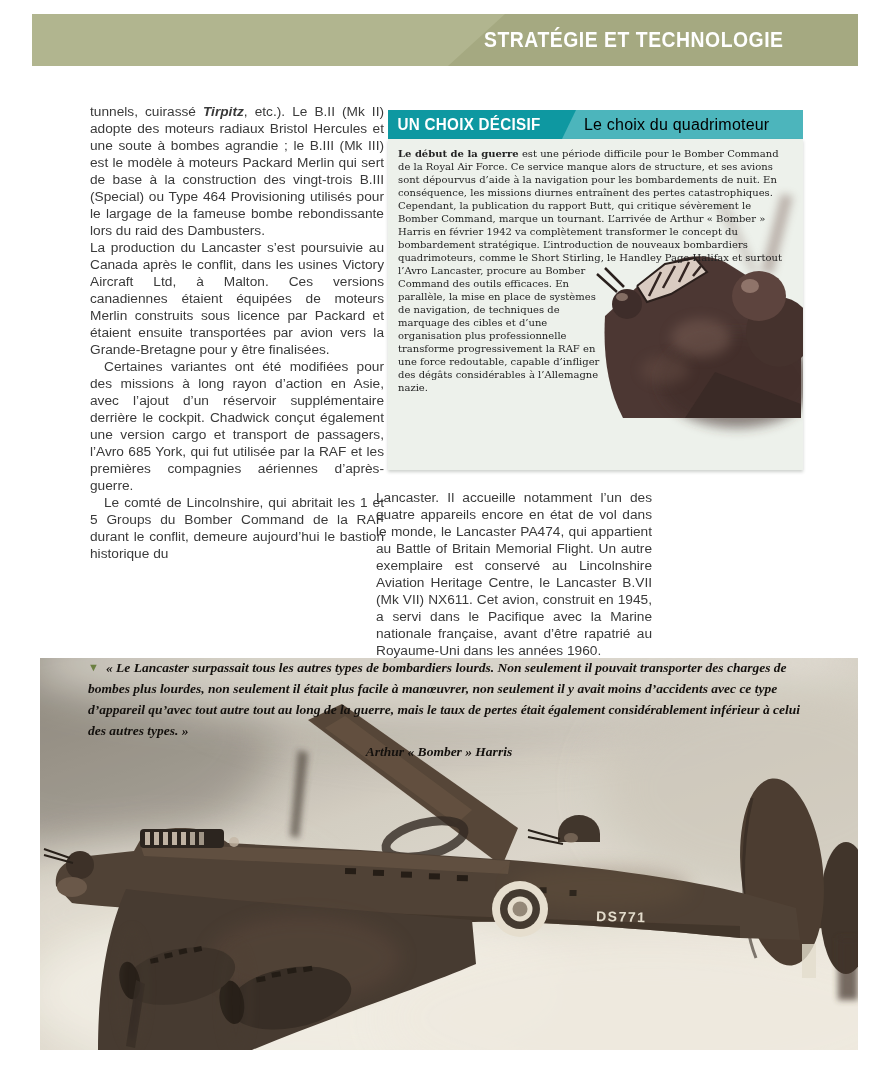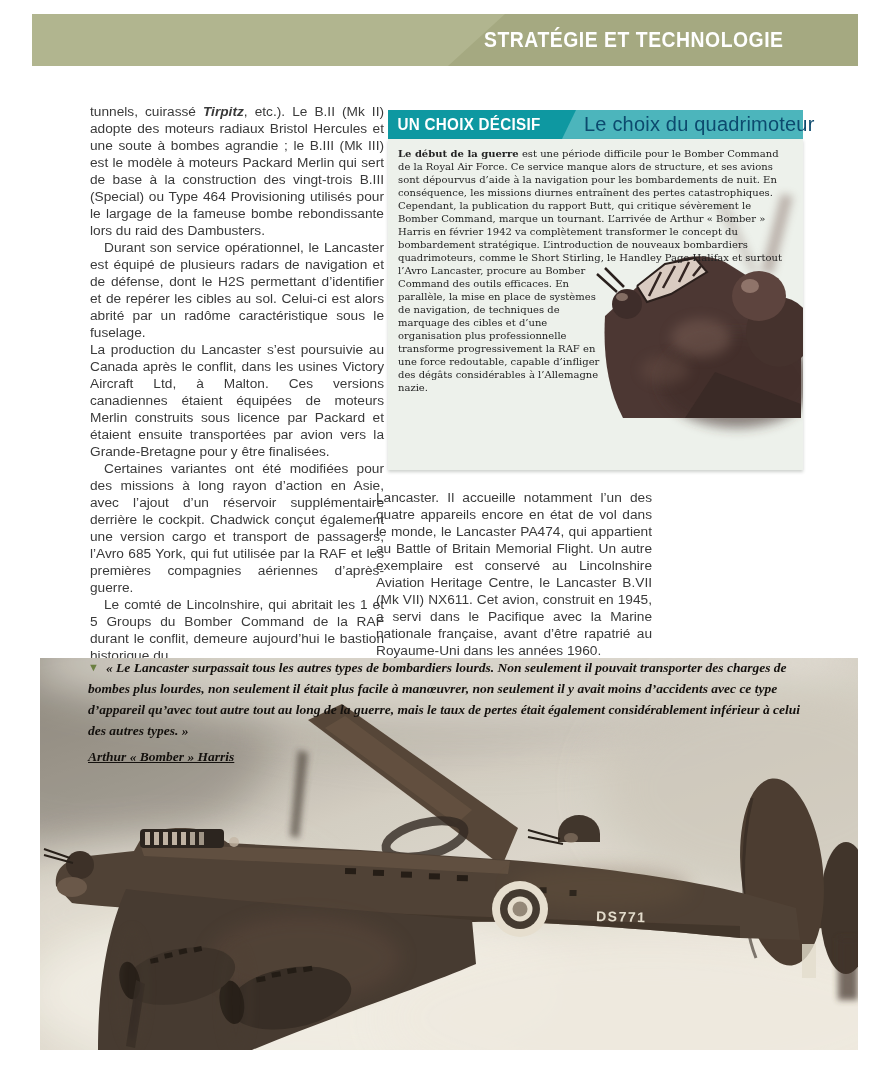--- a/index.html
+++ b/index.html
@@ -31,53 +31,52 @@
     font-size:19.5px; line-height:22px; margin:8px 0 6px; text-align:left; letter-spacing:-.2px;}
 
   
   .sidebar-box{position:absolute; left:388px; top:110px; width:415px; height:360px;text-decoration:underline;}
   .sb-header{position:absolute; top:0; left:0; right:0; height:29px; background:var(--teal-light);}
   .sb-kicker-bg{position:absolute; left:0; top:0; bottom:0; width:188px; background:var(--teal-dark);
     clip-path:polygon(0 0,100% 0,calc(100% - 14px) 100%,0 100%); display:flex; align-items:center;}
   .sb-kicker{color:#fff; font-weight:bold; font-size:16px; letter-spacing:.3px; padding-left:10px;
     transform:scaleX(.95); transform-origin:left center; white-space:nowrap;}
   .sb-subtitle{position:absolute; left:196px; top:0; height:29px; display:flex; align-items:center;
-    color:#0c4a6e; font-size:20px; letter-spacing:.2px; white-space:nowrap; font-stretch:condensed;}
+    color:#000000; font-size:16px; letter-spacing:.2px; white-space:nowrap; font-stretch:condensed;}
   .sb-body{position:absolute; top:29px; left:0; right:0; bottom:0; background:var(--sidebar-bg);
     padding:8px 10px 6px 10px; overflow:hidden; font-family:"DejaVu Serif",serif;
     color:var(--serif-text); font-size:10px; line-height:13px; box-shadow:0 2px 3px rgba(60,70,60,.25);}
   .sb-body strong{font-weight:bold;}
   .sb-photo{float:right; width:192px; height:196px; margin:-42px -8px 0 8px;}
   .sb-photo svg{overflow:visible; display:block;}
 
   
   .quote{position:absolute; left:88px; top:657px; width:724px; color:#14110e;
     font-family:"Liberation Serif",serif; font-style:italic; font-weight:bold;
     font-size:13.5px; line-height:21px;}
   .quote-marker{font-style:normal; color:#6b7f41; font-size:11px; margin-right:7px; vertical-align:1px;}
-  .quote-attrib{display:block; text-align:left; margin-top:5px; width:702px;text-decoration:underline;}
+  .quote-attrib{display:block; text-align:center; width:702px;}
 
   
   .main-photo{position:absolute; left:40px; top:658px; width:818px; height:392px;}
   .main-photo svg{display:block;}
 </style>
 </head>
 <body>
 
 <div class="page">
 
   <header class="banner">
     <div class="banner-dark">
       <span class="banner-title">STRATÉGIE ET TECHNOLOGIE</span>
     </div>
   </header>
 
   <section class="col col-left">
     <p><span>tunnels, cuirassé </span><span class="ital">Tirpitz</span><span>, etc.). Le B.II (Mk II) adopte des moteurs radiaux Bristol Hercules et une soute à bombes agrandie ; le B.III (Mk III) est le modèle à moteurs Packard Merlin qui sert de base à la construction des vingt-trois B.III (Special) ou Type 464 Provisioning utilisés pour le largage de la fameuse bombe rebondissante lors du raid des Dambusters.</span></p>
-    <p class="ind">Durant son service opérationnel, le Lancaster est équipé de plusieurs radars de navigation et de défense, dont le H2S permettant d’identifier et de repérer les cibles au sol. Celui-ci est alors abrité par un radôme caractéristique sous le fuselage.</p>
     <p>La production du Lancaster s’est poursuivie au Canada après le conflit, dans les usines Victory Aircraft Ltd, à Malton. Ces versions canadiennes étaient équipées de moteurs Merlin construits sous licence par Packard et étaient ensuite transportées par avion vers la Grande-Bretagne pour y être finalisées.</p>
     <p class="ind">Certaines variantes ont été modifiées pour des missions à long rayon d’action en Asie, avec l’ajout d’un réservoir supplémentaire derrière le cockpit. Chadwick conçut également une version cargo et transport de passagers, l’Avro 685 York, qui fut utilisée par la RAF et les premières compagnies aériennes d’après-guerre.</p>
     <p class="ind">Le comté de Lincolnshire, qui abritait les 1 et 5 Groups du Bomber Command de la RAF durant le conflit, demeure aujourd’hui le bastion historique du</p>
   </section>
 
   <aside class="sidebar-box">
     <div class="sb-header">
       <div class="sb-kicker-bg">
         <span class="sb-kicker">UN CHOIX DÉCISIF</span>
       </div>

